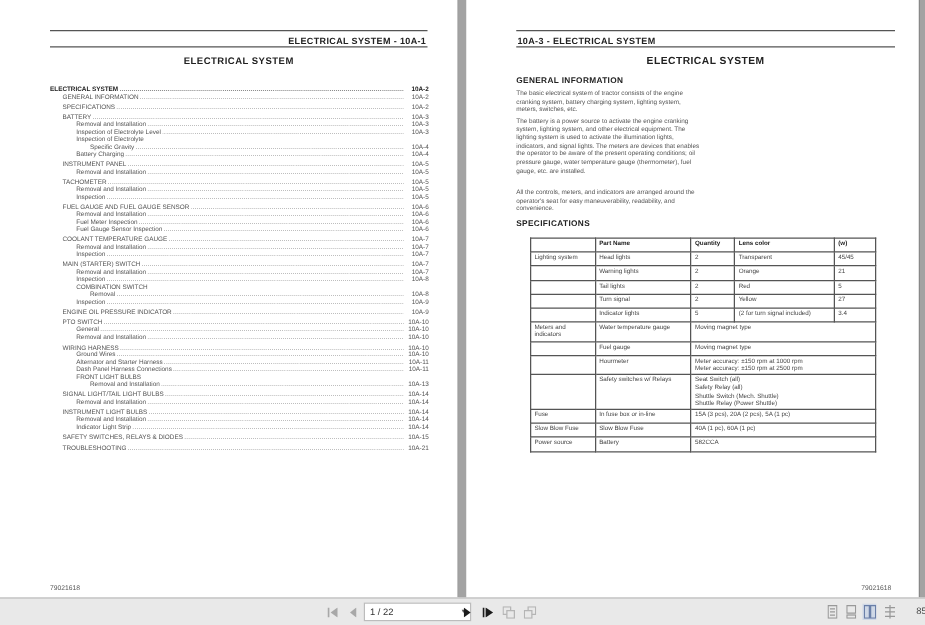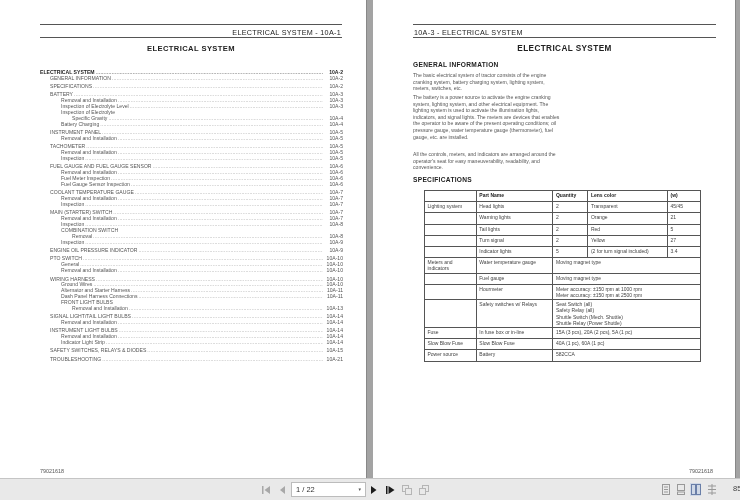--- a/index.html
+++ b/index.html
@@ -3,21 +3,21 @@
 <meta charset="utf-8">
 <style>
   * { box-sizing: border-box; margin: 0; padding: 0; }
   html, body { width: 740px; height: 500px; overflow: hidden; background: #9a9a9a; font-family: "Liberation Sans", sans-serif; color: #222; }
   .viewer { position: relative; width: 740px; height: 500px; background: #a3a3a3; }
   .page { position: absolute; top: 0; height: 478px; background: #fff; border-right: 1px solid #888; }
   .page-left { left: 0; width: 367px; }
   .page-right { left: 373px; width: 363px; }
 
   .hdr-rule { position: absolute; height: 1.4px; background: #555; }
-  .running-head { position: absolute; font-weight: normal; font-size: 7.2px; letter-spacing: 0.3px; color: #222; }
+  .running-head { position: absolute; font-weight: bold; font-size: 7.2px; letter-spacing: 0.3px; color: #222; }
   .page-title { position: absolute; font-weight: bold; font-size: 7.6px; letter-spacing: 0.4px; text-align: center; color: #222; }
 
   
   .toc { position: absolute; left: 40px; top: 70px; width: 303px; font-size: 5.1px; color: #555; }
   .toc-row { display: flex; align-items: flex-end; height: 5.9px; line-height: 5.9px; white-space: nowrap; }
   .toc-row.gap { margin-top: 2.4px; }
   .toc-row .lbl { flex: 0 0 auto; }
   .toc-row .dots { flex: 1 1 auto; overflow: hidden; color: #777; letter-spacing: 0.2px; margin: 0 1px; }
   .toc-row .dots::after { content: "................................................................................................................................................................................................................................................"; }
   .toc-row .pg { flex: 0 0 auto; width: 19px; text-align: right; }
@@ -37,21 +37,21 @@
   table.spec { position: absolute; left: 424px; top: 190px; width: 277px; border-collapse: collapse; font-size: 5px; color: #444; }
   table.spec td { border: 0.9px solid #555; padding: 1px 2.5px; vertical-align: top; line-height: 6.2px; }
   table.spec td.h { font-weight: bold; color: #222; }
   table.spec tr { height: 11.2px; }
   .c1 { width: 52px; } .c2 { width: 77px; } .c3 { width: 35px; } .c4 { width: 80px; } .c5 { width: 33px; }
 
   
   .toolbar { position: absolute; left: 0; top: 478px; width: 740px; height: 22px; background: #e9e9e9; border-top: 1px solid #c5c5c5; }
   .tb-btn { position: absolute; top: 4px; height: 14px; display: flex; align-items: center; justify-content: center; font-size: 8px; color: #999; }
   .tb-btn.dark { color: #222; }
-  .page-select { position: absolute; left: 291px; top: 3px; width: 75px; height: 15px; background: #fff; border: 1px solid #bcbcbc; font-size: 7.5px; color: #333; padding-left: 4px; line-height: 13px; }
+  .page-select { position: absolute; left: 291px; top: 3px; width: 86px; height: 15px; background: #fff; border: 1px solid #bcbcbc; font-size: 7.5px; color: #333; padding-left: 4px; line-height: 13px; }
   .page-select .caret { position: absolute; right: 4px; top: 0; font-size: 5px; color: #555; }
   .view-icon { position: absolute; top: 4px; width: 11px; height: 13px; display: flex; align-items: center; justify-content: center; }
   .view-icon.active { background: #cfd8e6; }
   .zoom-val { position: absolute; left: 733px; top: 5px; font-size: 7.5px; color: #444; }
 </style>
 </head>
 <body>
 
 <div class="viewer">
 

